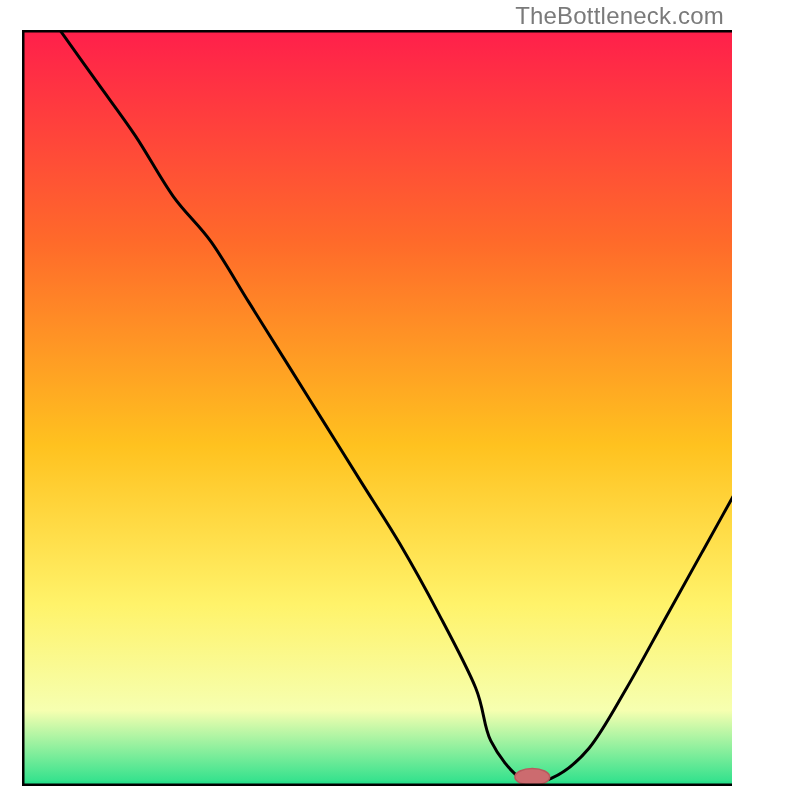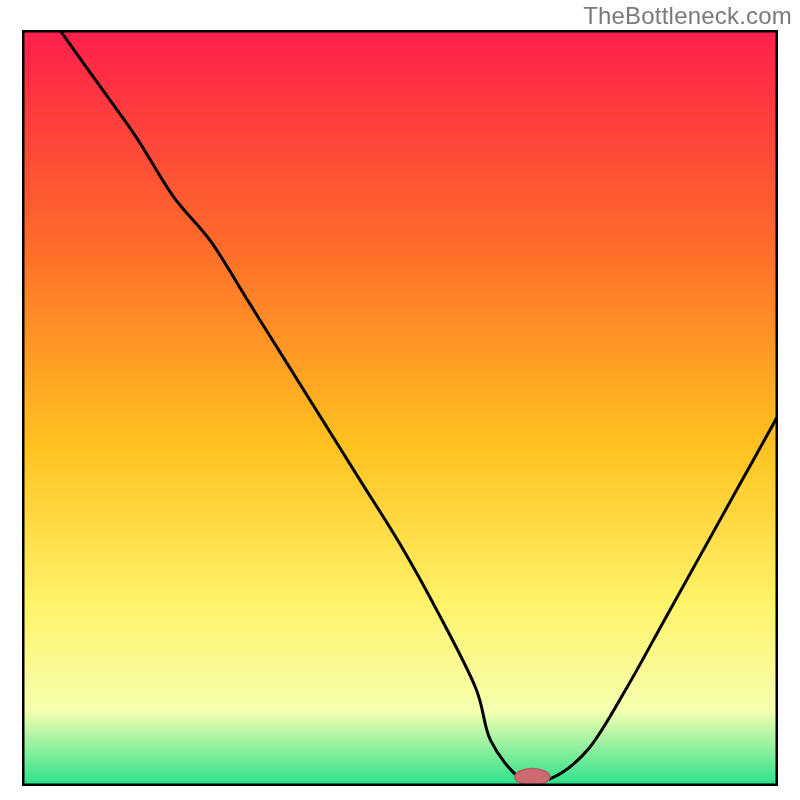--- a/index.html
+++ b/index.html
@@ -5,21 +5,21 @@
   html, body {
     margin: 0;
     padding: 0;
     width: 800px;
     height: 800px;
     background: #ffffff;
     font-family: Arial, Helvetica, sans-serif;
   }
   .stage {
     position: relative;
-    width: 800px;
+    width: 732px;
     height: 800px;
     overflow: hidden;
   }
   .attribution {
     position: absolute;
     top: 2px;
     right: 8px;
     color: #7a7a7a;
     font-size: 24px;
     font-weight: 500;

